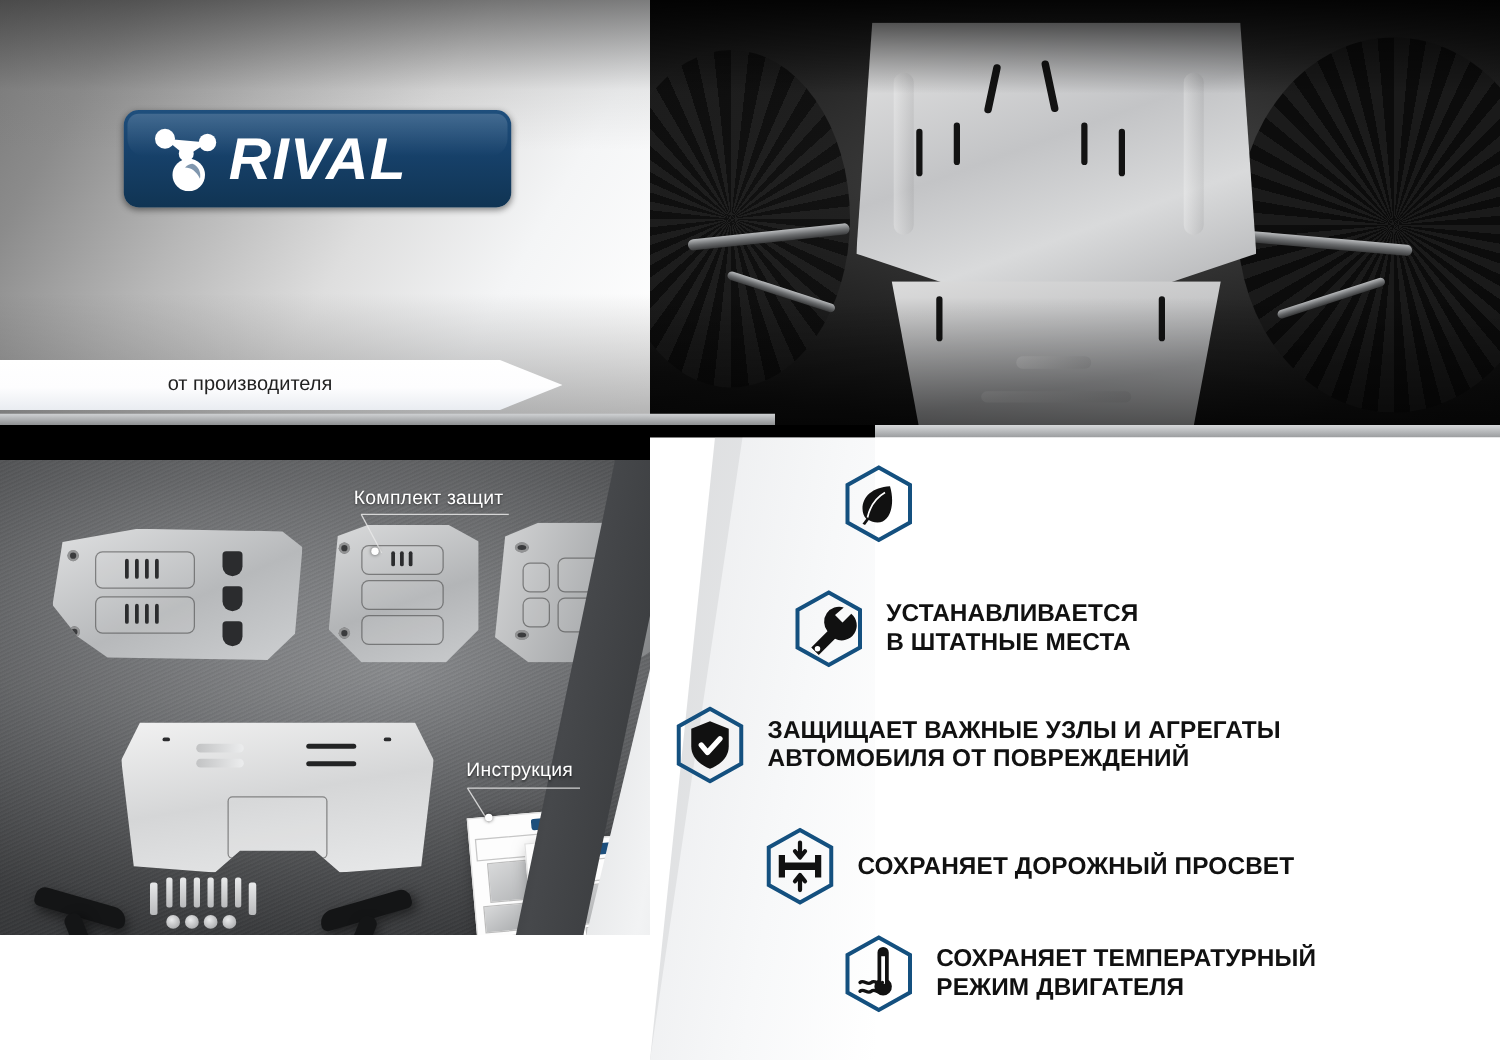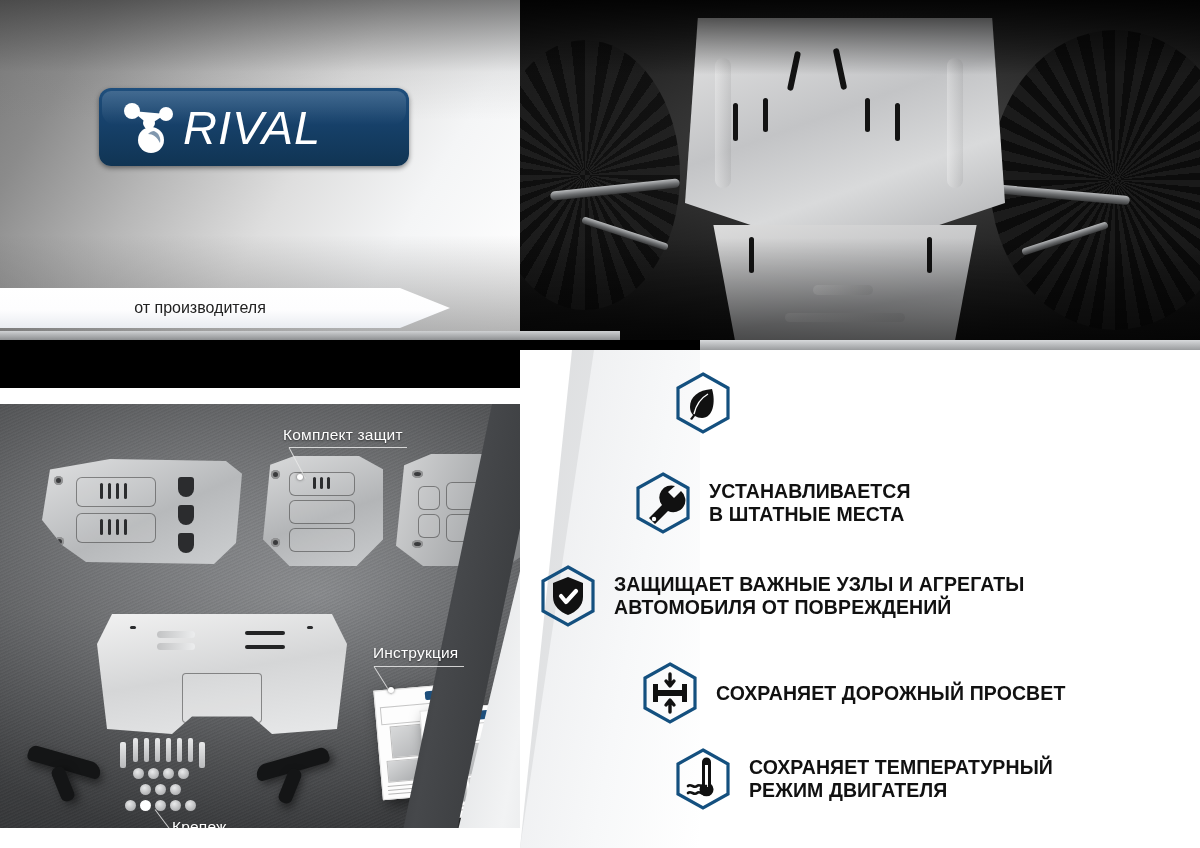--- a/index.html
+++ b/index.html
@@ -45,21 +45,21 @@
     position:absolute;inset:0;border-radius:12px;
     background:linear-gradient(180deg,#1f4f7d 0%,#17426c 40%,#103453 100%);
     box-shadow:0 2px 5px rgba(0,0,0,.45);
   }
   .logo-plate::after{
     content:"";position:absolute;left:3px;right:3px;top:3px;height:34px;border-radius:9px 9px 14px 14px;
     background:linear-gradient(180deg,rgba(255,255,255,.16),rgba(255,255,255,0));
   }
   .logo-text{
     position:absolute;left:84px;top:50%;transform:translateY(-50%);
-    color:#fff;font-weight:normal;font-style:italic;font-size:47px;letter-spacing:1px;
+    color:#fff;font-weight:bold;font-style:italic;font-size:47px;letter-spacing:1px;
     font-family:"Liberation Sans","DejaVu Sans",sans-serif;line-height:1;
   }
   .logo-mark{position:absolute;left:22px;top:13px;width:56px;height:52px;}
 
   .hdr-title{
     position:absolute;left:0;top:192px;width:520px;text-align:center;
     font-size:23px;font-weight:bold;line-height:1.18;color:#1b1b1b;letter-spacing:.4px;
   }
 
   
@@ -135,21 +135,21 @@
   .black-bar{
     position:absolute;left:0;top:340px;width:700px;height:48px;background:#000;
   }
   .black-bar::before{
     content:"";position:absolute;left:0;top:-9px;width:620px;height:9px;
     background:linear-gradient(180deg,#cfd1d3,#8e9092);
   }
 
   
   .prod{
-    position:absolute;left:0;top:404px;width:660px;height:424px;overflow:hidden;
+    position:absolute;left:0;top:368px;width:660px;height:380px;overflow:hidden;
     background:
       repeating-linear-gradient(-24deg,rgba(255,255,255,.035) 0px,rgba(255,255,255,.035) 1px,rgba(0,0,0,.035) 2px,rgba(0,0,0,.035) 3px),
       radial-gradient(130% 110% at 18% 18%,#8e9093 0%,#7c7e81 30%,#5f6164 62%,#3f4144 100%);
     padding-left: 48px;
   }
   .prod .vign{
     position:absolute;inset:0;
     background:radial-gradient(90% 80% at 45% 45%,rgba(255,255,255,.10),rgba(0,0,0,.35) 75%);
   }
 
@@ -454,21 +454,21 @@
         <svg viewBox="0 0 56 62" width="56" height="62">
           <polygon points="28,2 53,16 53,46 28,60 3,46 3,16" fill="none" stroke="#14507f" stroke-width="3.2"></polygon>
           <path d="M28 12l15 6v14c0 9-7 15-15 18-8-3-15-9-15-18V18z" fill="#111"></path>
           <path d="M21 31l5 6 10-11" stroke="#fff" stroke-width="4.2" fill="none" stroke-linecap="round" stroke-linejoin="round"></path>
         </svg>
       </div>
       <div class="feat-text">ЗАЩИЩАЕТ ВАЖНЫЕ УЗЛЫ И АГРЕГАТЫ
 АВТОМОБИЛЯ ОТ ПОВРЕЖДЕНИЙ</div>
     </div>
 
-    <div class="feat" style="left:122px;top:312px;">
+    <div class="feat" style="left:92px;top:312px;">
       <div class="hexwrap">
         <svg viewBox="0 0 56 62" width="56" height="62">
           <polygon points="28,2 53,16 53,46 28,60 3,46 3,16" fill="none" stroke="#14507f" stroke-width="3.2"></polygon>
           <rect x="13" y="28" width="30" height="6" fill="#111"></rect>
           <rect x="11" y="22" width="5" height="18" fill="#111"></rect>
           <rect x="40" y="22" width="5" height="18" fill="#111"></rect>
           <path d="M28 12v10M24 19l4 5 4-5" stroke="#111" stroke-width="3.4" fill="none" stroke-linecap="round" stroke-linejoin="round"></path>
           <path d="M28 50V40M24 43l4-5 4 5" stroke="#111" stroke-width="3.4" fill="none" stroke-linecap="round" stroke-linejoin="round"></path>
         </svg>
       </div>

